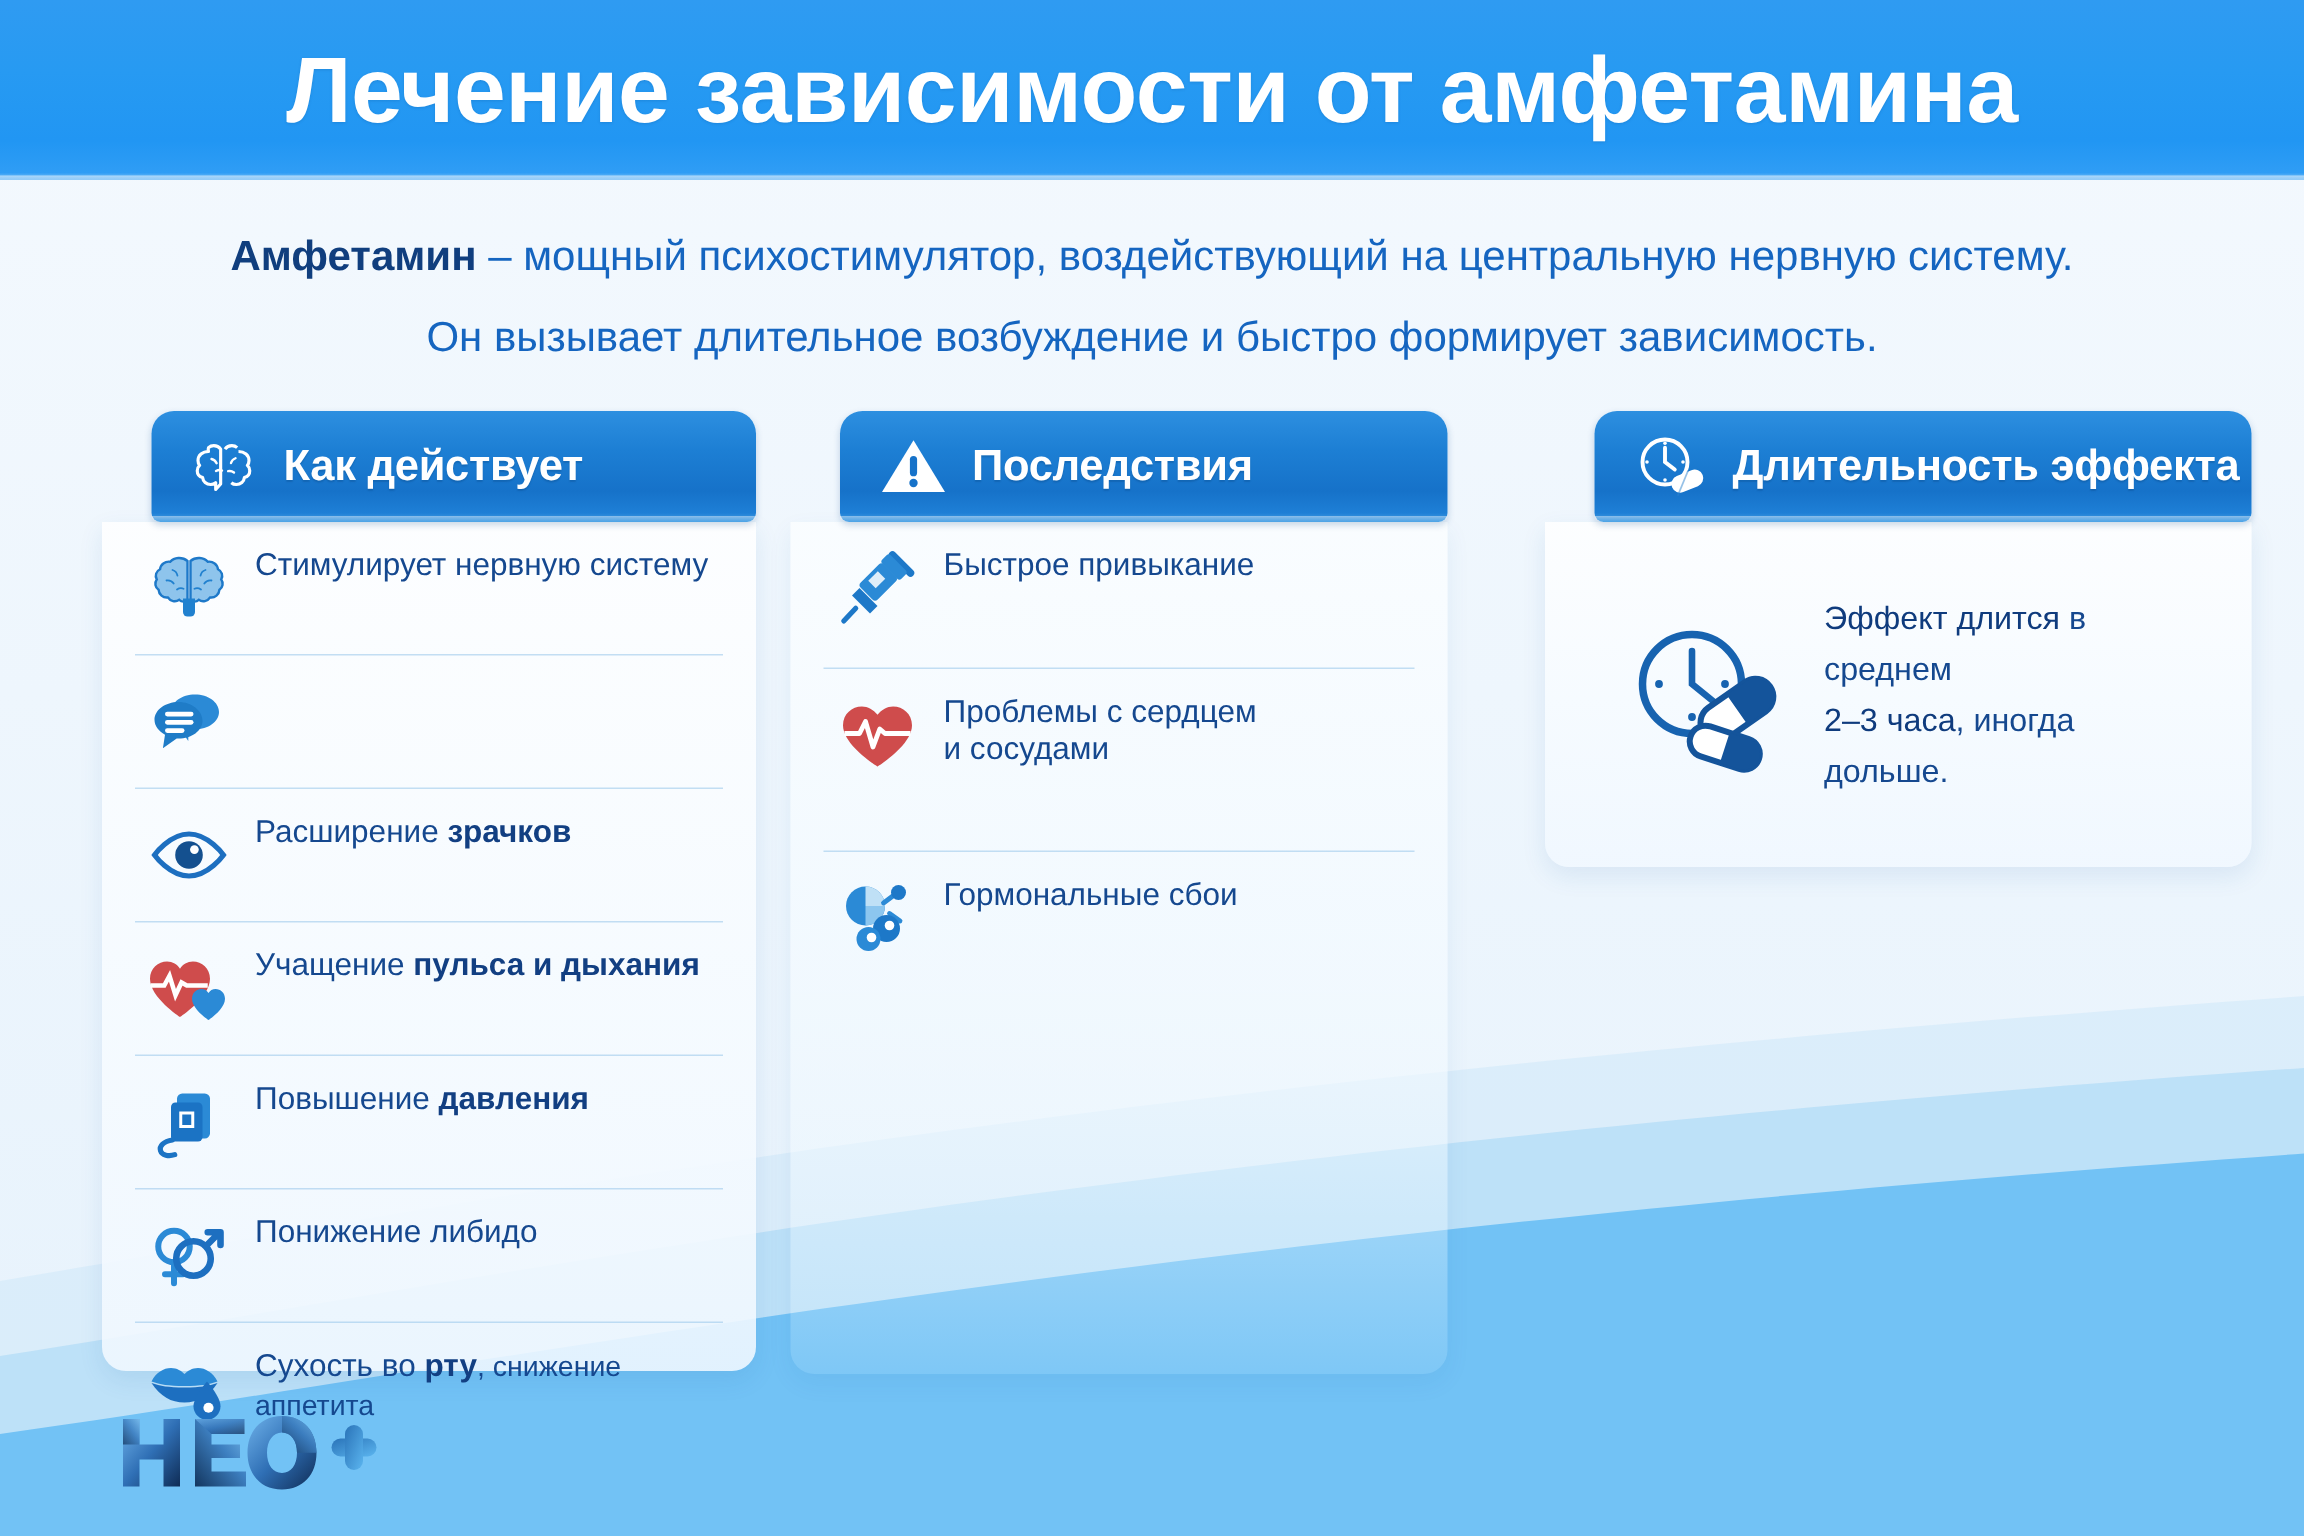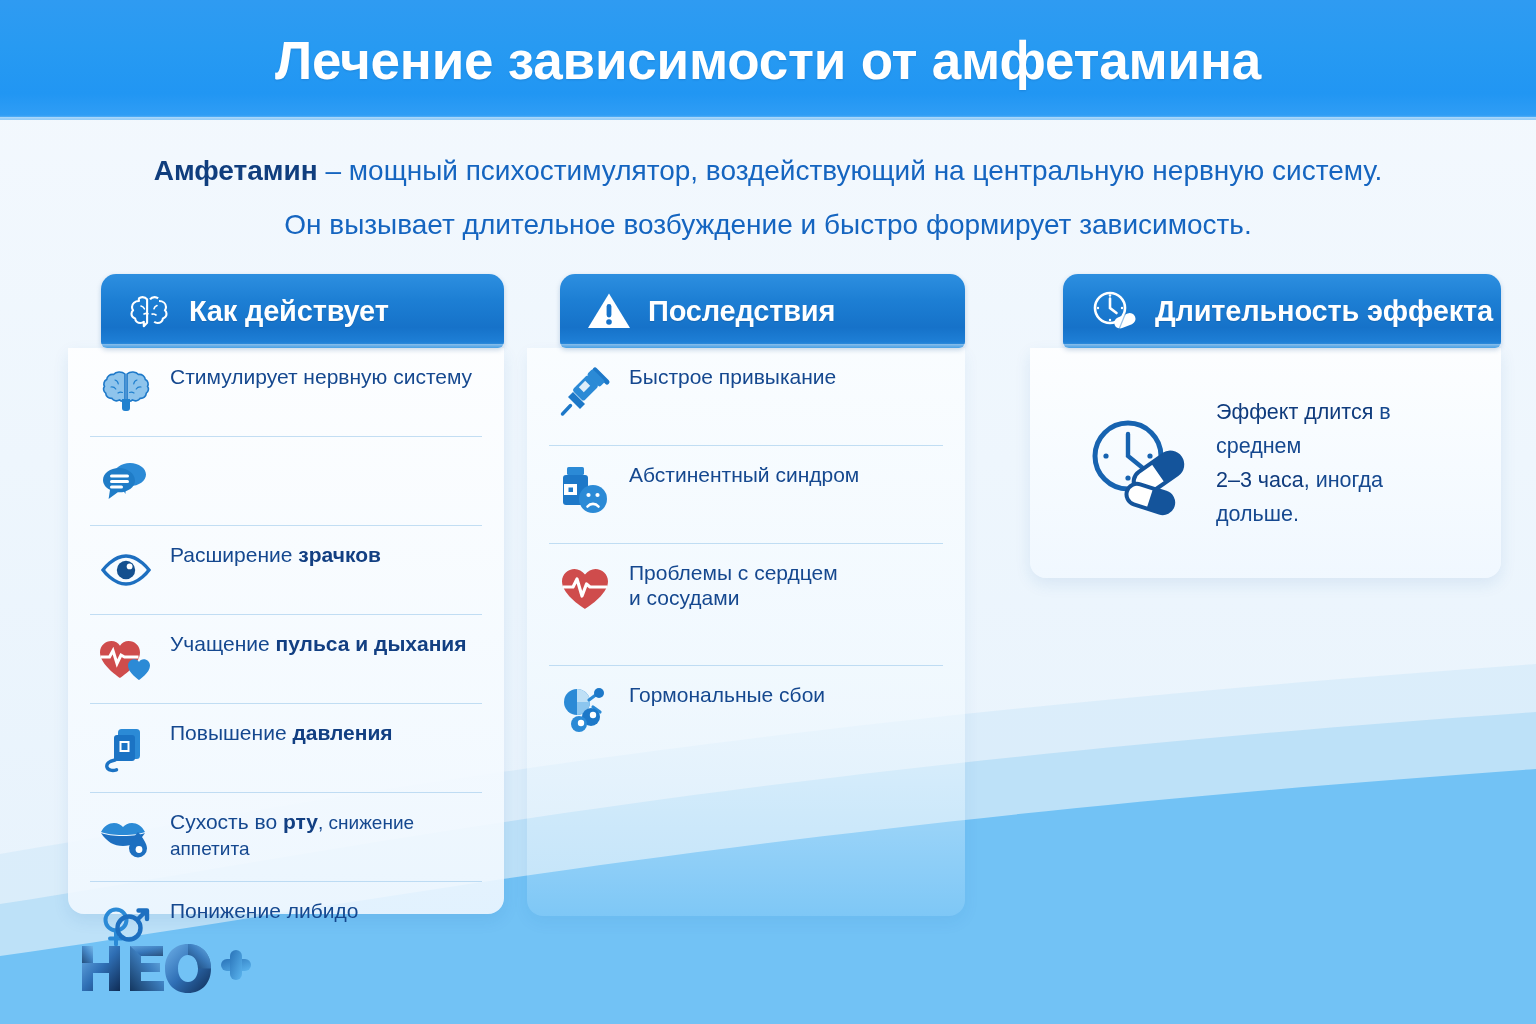--- a/index.html
+++ b/index.html
@@ -25,21 +25,21 @@
     background: linear-gradient(180deg, #2f9bf2 0%, #279af2 40%, #2196f3 78%, #2f9df5 96%, #8fc9f7 100%);
     display: flex; align-items: center; justify-content: center;
     z-index: 5;
   }
   .header::after{
     content:""; position:absolute; left:0; right:0; bottom:0; height:3px;
     background: linear-gradient(180deg, rgba(255,255,255,.55), rgba(255,255,255,.05));
   }
   .header-title {
     color: #ffffff;
-    font-size: 53px;
+    font-size: 62px;
     font-weight: 700;
     letter-spacing: -0.2px;
     text-shadow: 0 1px 2px rgba(0,60,120,.18);
     white-space: nowrap;
   }
 
   
   .intro {
     position: absolute; left: 0; top: 150px; width: 1536px;
     text-align: center; z-index: 4;
@@ -213,40 +213,40 @@
           <rect x="17.5" y="17" width="10" height="11" fill="#fff"></rect>
           <rect x="19.5" y="19" width="6" height="7" fill="#1b73c4"></rect>
           <path d="M13 36c-6 1-9 4-8 7.2.9 3 5.4 4 9.5 2.6" fill="none" stroke="#1b73c4" stroke-width="3.4" stroke-linecap="round"></path>
         </svg>
       </span>
       <span class="row-text"><span>Повышение </span><b>давления</b></span>
     </div>
 
     <div class="row">
       <span class="row-icon">
+        <svg width="52" height="50" viewBox="0 0 52 50">
+          <circle cx="16" cy="19" r="10.5" fill="none" stroke="#2b8ad6" stroke-width="4"></circle>
+          <path d="M16 29.5v14M10 37.5h12" fill="none" stroke="#2b8ad6" stroke-width="4" stroke-linecap="round"></path>
+          <circle cx="29" cy="27" r="11.5" fill="none" stroke="#1d6fc0" stroke-width="4.4"></circle>
+          <path d="M37.5 18.5L46 10M38.5 9.5H47v8.5" fill="none" stroke="#1d6fc0" stroke-width="4.4" stroke-linecap="round" stroke-linejoin="round"></path>
+        </svg>
+      </span>
+      <span class="row-text"><span>Понижение либидо</span></span>
+    </div>
+
+    <div class="row">
+      <span class="row-icon">
         <svg width="56" height="42" viewBox="0 0 56 42">
           <path d="M3 16c3-6 8-9 13-9 4 0 7 2 9 4 2-2 5-4 9-4 5 0 10 3 13 9-6 2-11 3-22 3S9 18 3 16z" fill="#2b8ad6"></path>
           <path d="M3 17c6 9 13 13 22 13s16-4 22-13c-6 2-11 3-22 3S9 19 3 17z" fill="#1d6fc0"></path>
           <path d="M40 16c0 0-9 10-9 16.5A9 9 0 0049 32.5C49 26 40 16 40 16z" fill="#1d6fc0"></path>
           <circle cx="41" cy="33.5" r="3.4" fill="#fff"></circle>
         </svg>
       </span>
       <span class="row-text"><span>Сухость во </span><b>рту</b><span class="sm">, снижение аппетита</span></span>
-    </div>
-
-    <div class="row">
-      <span class="row-icon">
-        <svg width="52" height="50" viewBox="0 0 52 50">
-          <circle cx="16" cy="19" r="10.5" fill="none" stroke="#2b8ad6" stroke-width="4"></circle>
-          <path d="M16 29.5v14M10 37.5h12" fill="none" stroke="#2b8ad6" stroke-width="4" stroke-linecap="round"></path>
-          <circle cx="29" cy="27" r="11.5" fill="none" stroke="#1d6fc0" stroke-width="4.4"></circle>
-          <path d="M37.5 18.5L46 10M38.5 9.5H47v8.5" fill="none" stroke="#1d6fc0" stroke-width="4.4" stroke-linecap="round" stroke-linejoin="round"></path>
-        </svg>
-      </span>
-      <span class="row-text"><span>Понижение либидо</span></span>
     </div>
 
   </div>
 </div>
 
 <div class="card" style="left:527px; top:274px; width:438px;">
   <div class="card-head">
     <span>
       <svg width="46" height="42" viewBox="0 0 46 42">
         <path d="M23 3.5L44 38H2L23 3.5z" fill="#fff"></path>
@@ -266,35 +266,20 @@
           <path d="M14 26l12 12-5 5-12-12z" fill="#1d78c8"></path>
           <rect x="18.5" y="11" width="16" height="22" rx="2.5" transform="rotate(45 26.5 22)" fill="#2b8ad6"></rect>
           <rect x="22" y="16" width="7" height="9" transform="rotate(45 25.5 20.5)" fill="#fff" opacity=".85"></rect>
           <path d="M9 42l-5 6 6-5z" fill="#1d78c8"></path>
           <path d="M11.5 39.5L3.5 48" stroke="#1d78c8" stroke-width="3.4" stroke-linecap="round"></path>
         </svg>
       </span>
       <span class="row-text"><span>Быстрое привыкание</span></span>
     </div>
 
-    <div class="row" style="min-height:98px;">
-      <span class="row-icon">
-        <svg width="54" height="52" viewBox="0 0 54 52">
-          <rect x="9" y="3" width="17" height="8" rx="1.6" fill="#2b8ad6"></rect>
-          <rect x="5" y="11" width="25" height="30" rx="3" fill="#1d78c8"></rect>
-          <rect x="6" y="20" width="13" height="11" fill="#fff"></rect>
-          <rect x="10.5" y="23.5" width="4.5" height="4.5" fill="#1d78c8"></rect>
-          <circle cx="35" cy="35" r="14" fill="#2b8ad6"></circle>
-          <circle cx="30.5" cy="31" r="2.1" fill="#fff"></circle>
-          <circle cx="39.5" cy="31" r="2.1" fill="#fff"></circle>
-          <path d="M29.5 42.5c3-3.5 8-3.5 11 0" fill="none" stroke="#fff" stroke-width="2.6" stroke-linecap="round"></path>
-        </svg>
-      </span>
-      <span class="row-text"><span>Абстинентный синдром</span></span>
-    </div>
 
     <div class="row" style="min-height:122px;">
       <span class="row-icon">
         <svg width="52" height="48" viewBox="0 0 52 48">
           <path d="M26 45C26 45 3 31 3 17.5 3 10 9 5 15.6 5c4 0 7.6 2.1 10.4 5.5C28.8 7.1 32.4 5 36.4 5 43 5 49 10 49 17.5 49 31 26 45 26 45z" fill="#cf4c4c"></path>
           <path d="M4 23h10l4-8 5 17 4.5-12 3.5 3h17" fill="none" stroke="#fff" stroke-width="3.2" stroke-linejoin="round"></path>
         </svg>
       </span>
       <span class="row-text"><span>Проблемы с сердцем</span><br><span>и сосудами</span></span>
     </div>

